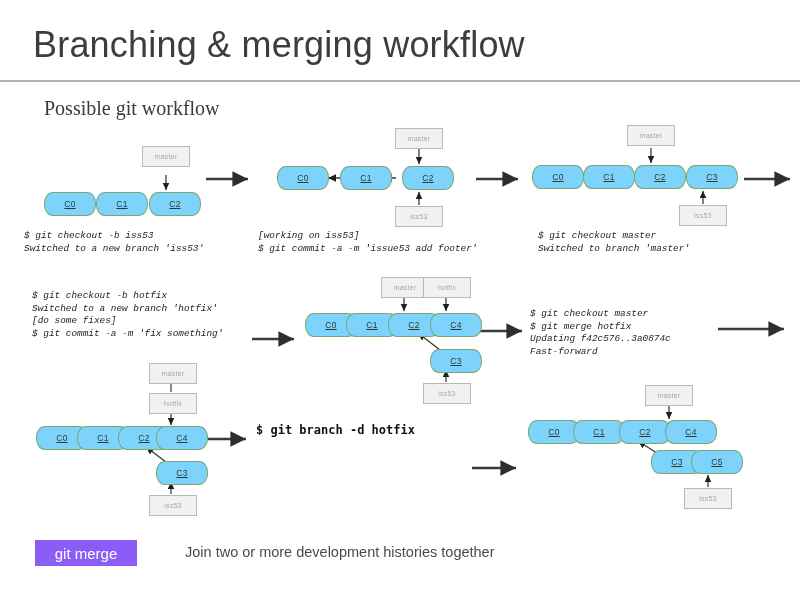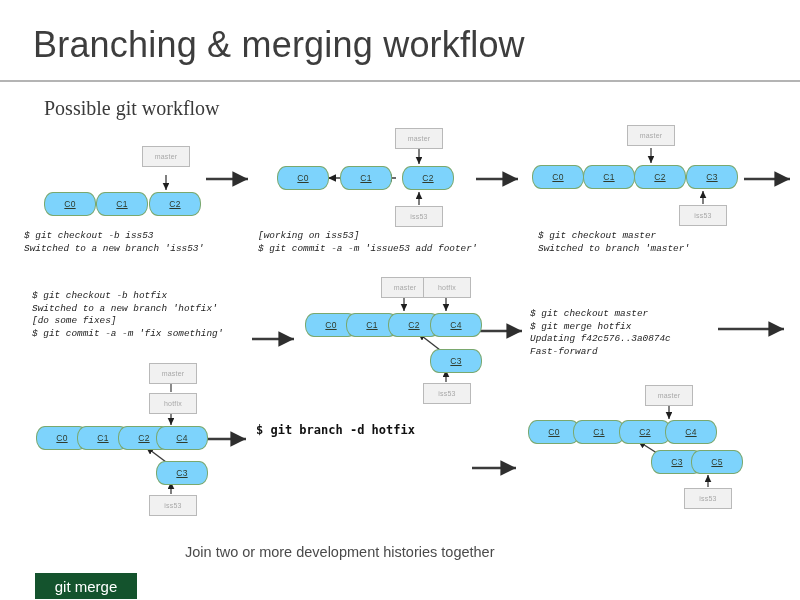--- a/index.html
+++ b/index.html
@@ -65,25 +65,24 @@
     font-size:12px;
     line-height:12.8px;
     color:#111111;
     white-space:pre;
   }
   .term-plain .b{font-weight:bold;}
   
   #footer-badge{
     position:absolute; left:35px; top:540px;
     width:102px; height:26px;
-    background:#14532d;
+    background:#8b5cf6;
     display:flex; align-items:center; justify-content:center;
     color:#ffffff; font-size:15px;
     font-family:"Liberation Sans",sans-serif;
-    margin-top:33px;
   }
   #footer-desc{
     position:absolute; left:152px; top:543px; width:400px;
     font-family:"Liberation Sans",sans-serif;
     font-size:14.5px; line-height:19px; color:#4a4a4a;margin-left:33px;
   }
 </style>
 </head>
 <body>
 

